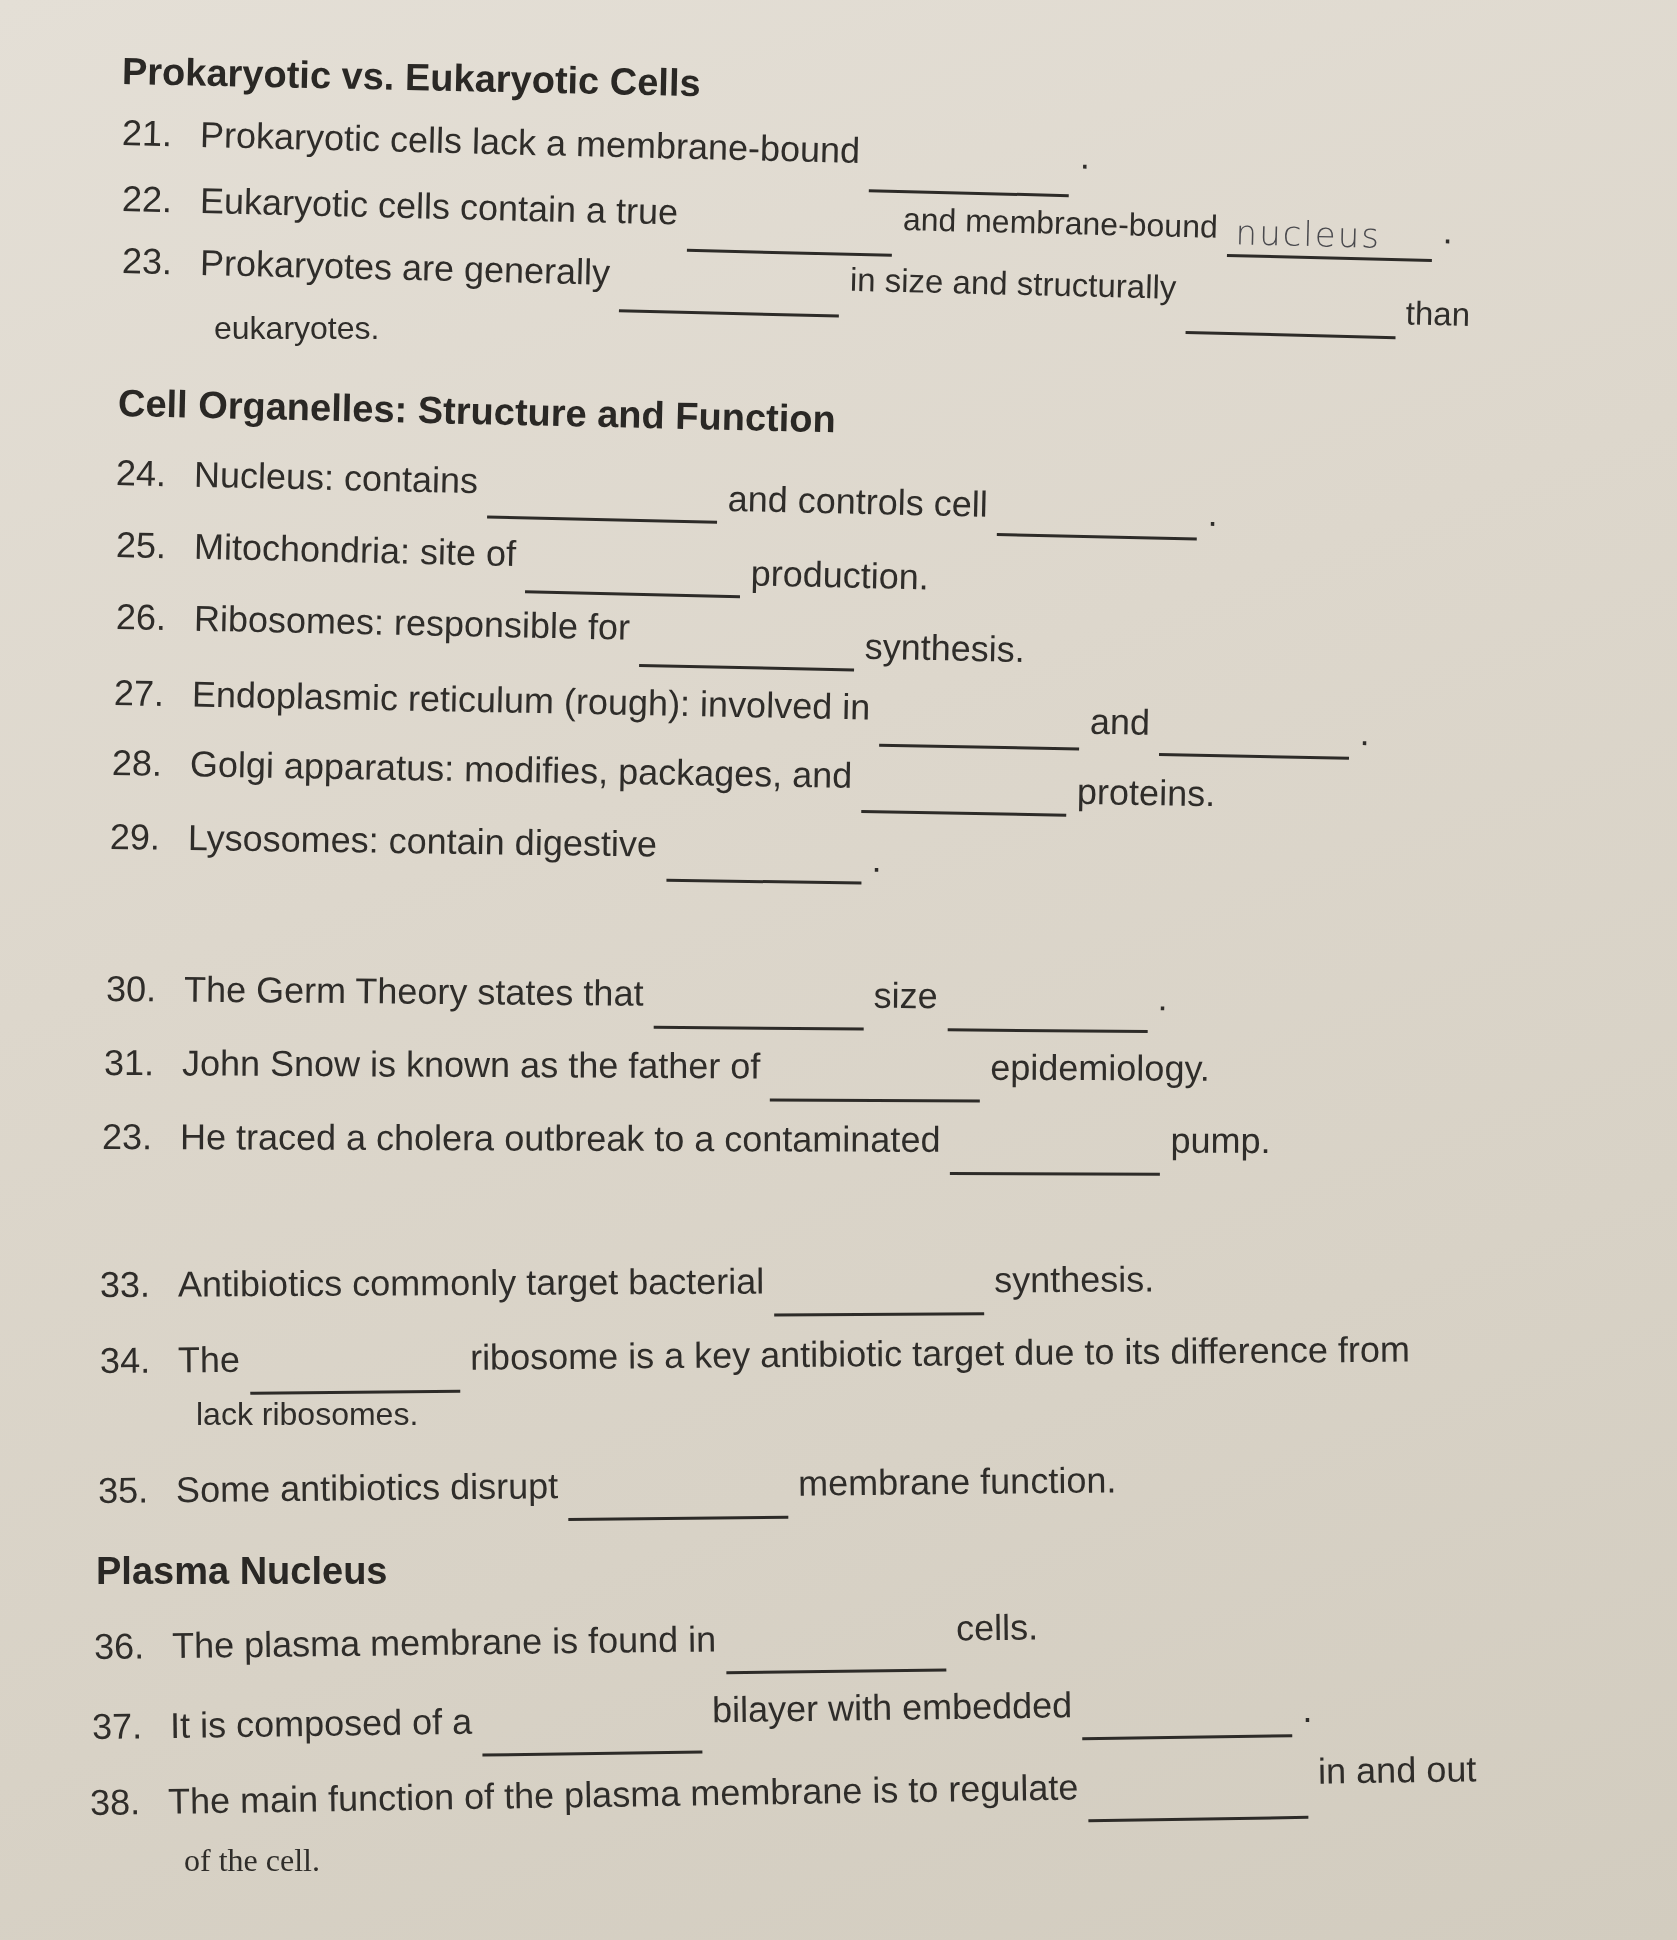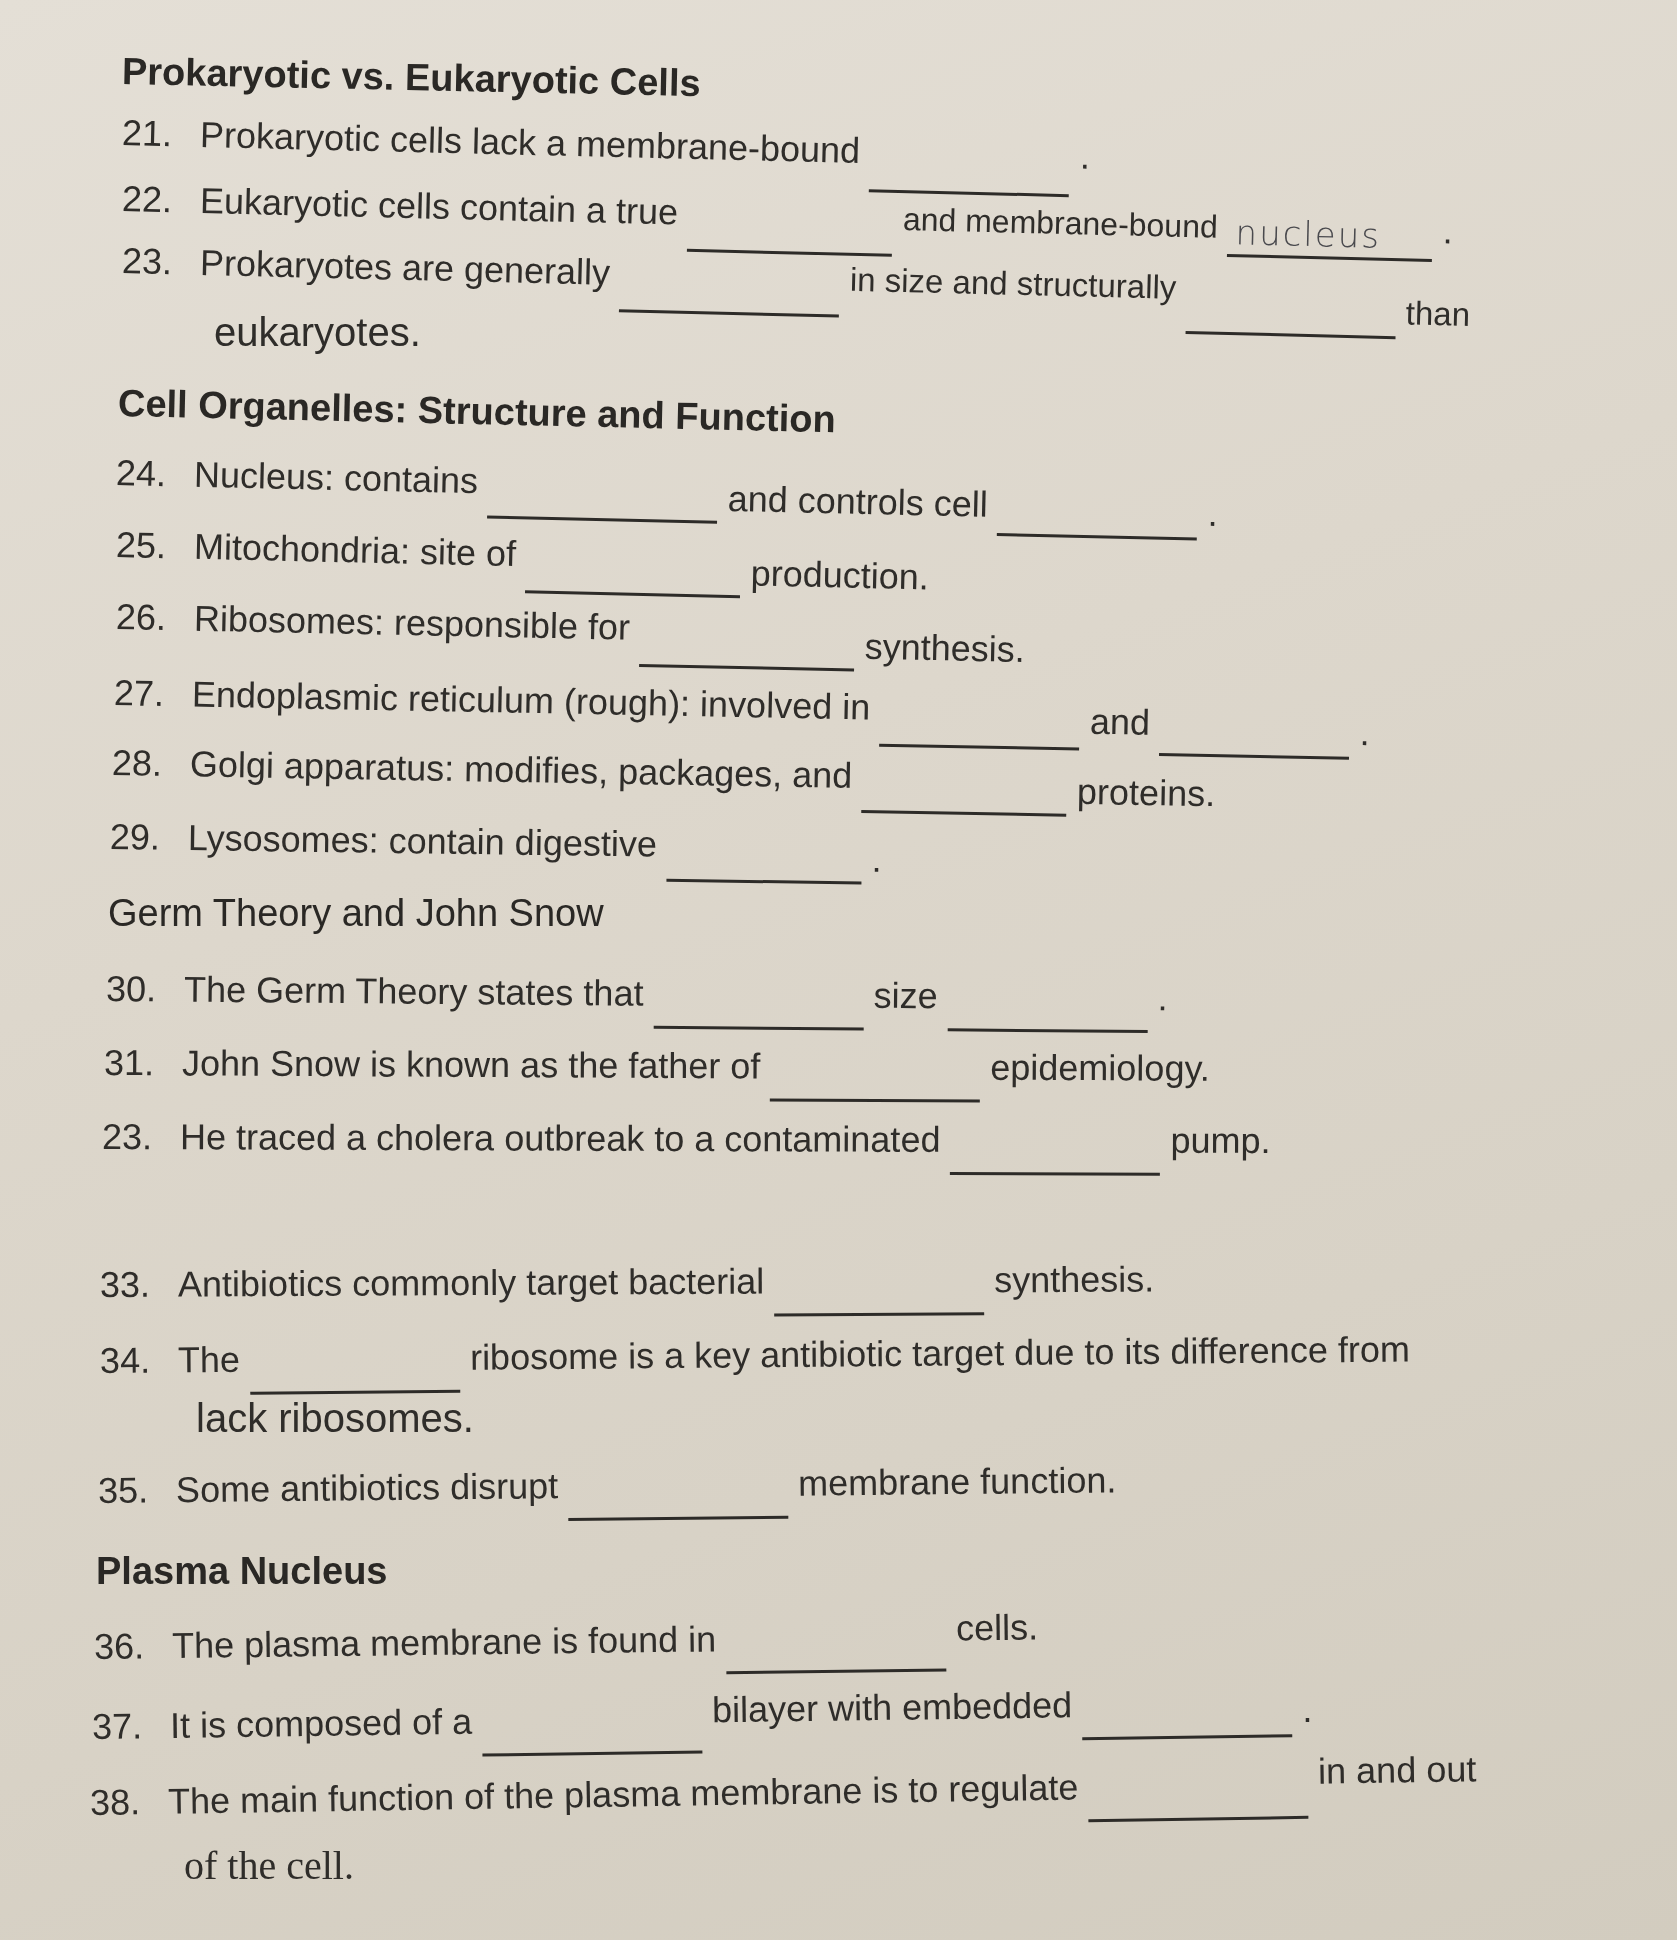--- a/index.html
+++ b/index.html
@@ -22,21 +22,21 @@
   .num { display: inline-block; width: 78px; }
   .blank {
     display: inline-block; border-bottom: 3px solid #2d2b28; height: 34px;
     vertical-align: bottom; margin: 0 10px; position: relative;
   }
   .hand {
     position: absolute; bottom: 2px; left: 8px;
     font-family: "DejaVu Sans", sans-serif; font-size: 34px; color: #4a4a4e;
     font-weight: 300; letter-spacing: 2px;
   }
-  .cont { position: absolute; font-size: 40px; white-space: nowrap; color: #2f2d2a; }
+  .cont { position: absolute; font-size: 32px; white-space: nowrap; color: #2f2d2a; }
 </style>
 </head>
 <body>
 
 <div class="page">
 
   <div class="heading" style="left:122px;top:50px;transform:rotate(1.2deg);transform-origin:left;">Prokaryotic vs. Eukaryotic Cells</div>
 
   <div class="q" style="left:122px;top:112px;transform:rotate(1.4deg);transform-origin:left;">
     <span class="num">21.</span><span>Prokaryotic cells lack a membrane-bound</span><span class="blank" style="width:200px;top:20px;"></span><span>.</span>
@@ -70,21 +70,20 @@
   </div>
 
   <div class="q" style="left:112px;top:742px;transform:rotate(1deg);transform-origin:left;">
     <span class="num">28.</span><span>Golgi apparatus: modifies, packages, and</span><span class="blank" style="width:205px;top:16px;"></span><span style="position:relative;top:12px;">proteins.</span>
   </div>
 
   <div class="q" style="left:110px;top:816px;transform:rotate(0.8deg);transform-origin:left;">
     <span class="num">29.</span><span>Lysosomes: contain digestive</span><span class="blank" style="width:195px;top:16px;"></span><span style="position:relative;top:12px;">.</span>
   </div>
 
-  <div class="heading plain" style="left:108px;top:892px;">Germ Theory and John Snow</div>
 
   <div class="q" style="left:106px;top:968px;transform:rotate(0.5deg);transform-origin:left;">
     <span class="num">30.</span><span>The Germ Theory states that</span><span class="blank" style="width:210px;top:14px;"></span><span>size</span><span class="blank" style="width:200px;top:14px;"></span><span>.</span>
   </div>
 
   <div class="q" style="left:104px;top:1042px;transform:rotate(0.3deg);transform-origin:left;">
     <span class="num">31.</span><span>John Snow is known as the father of</span><span class="blank" style="width:210px;top:14px;"></span><span>epidemiology.</span>
   </div>
 
   <div class="q" style="left:102px;top:1116px;transform:rotate(0.2deg);transform-origin:left;">

